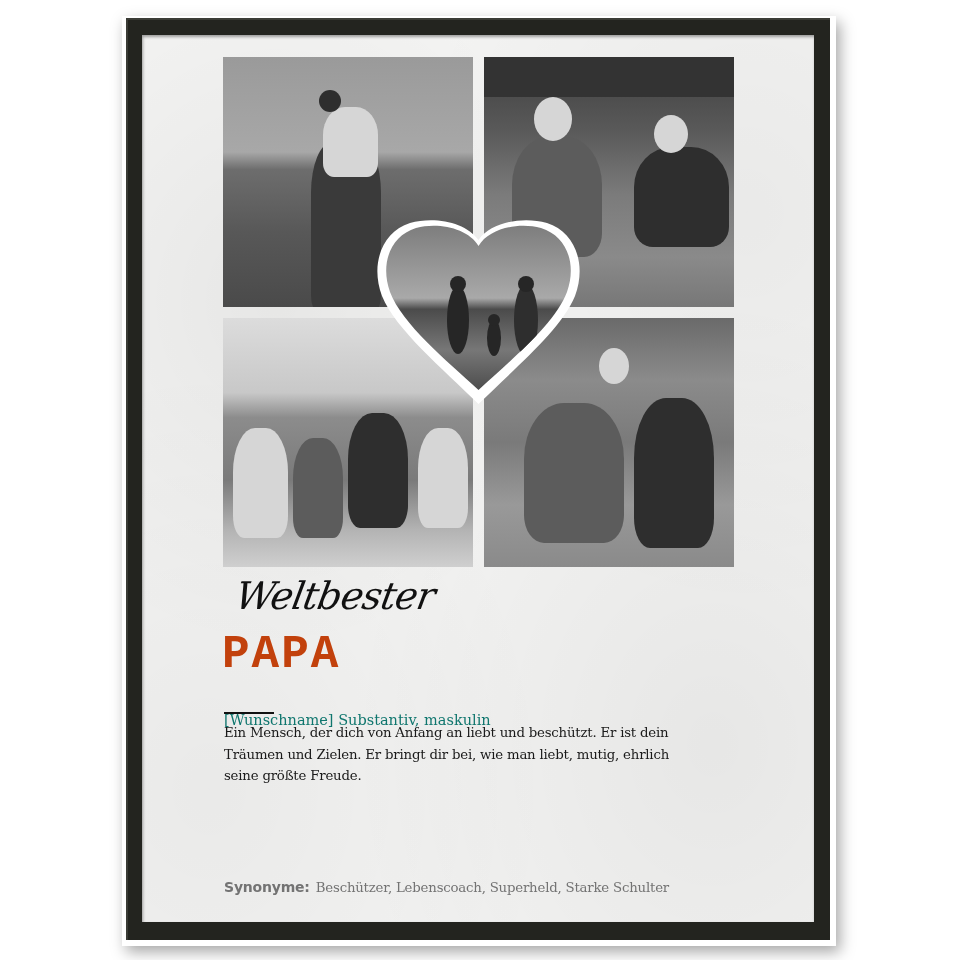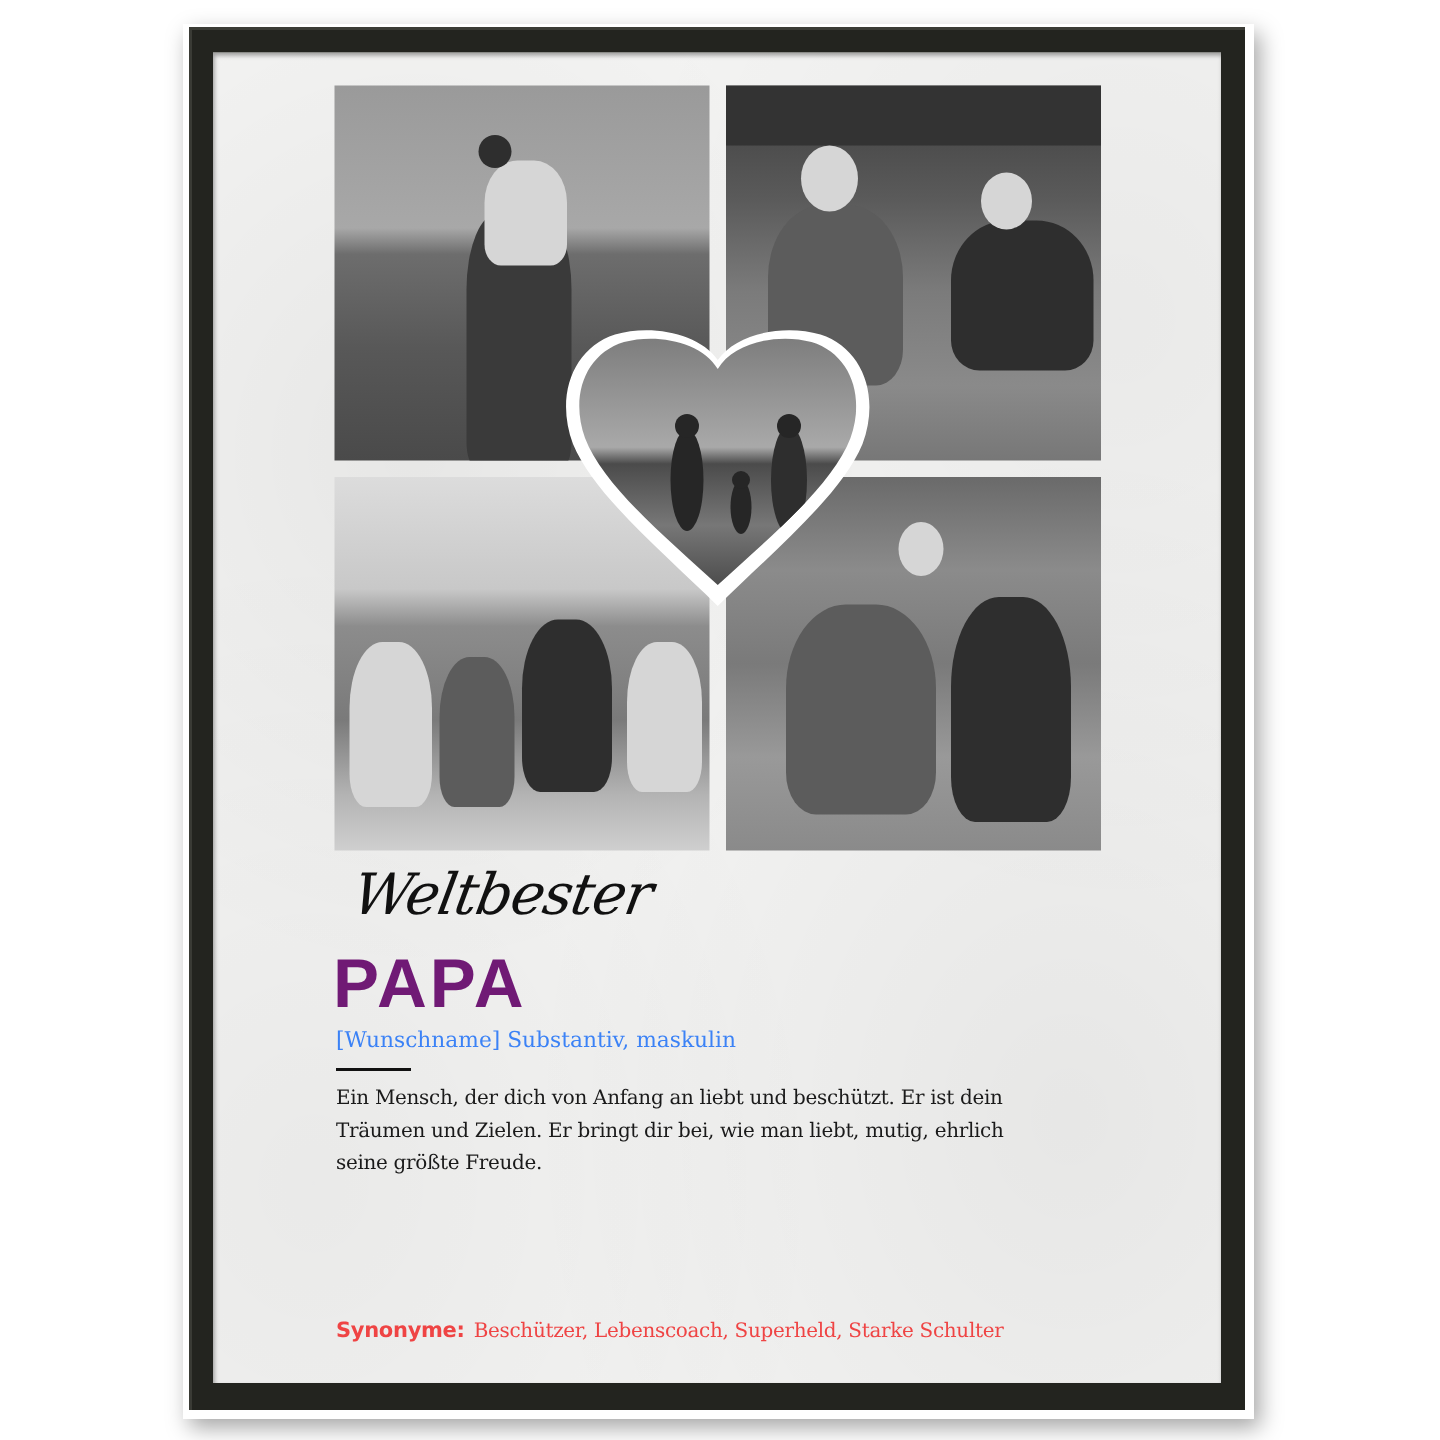--- a/index.html
+++ b/index.html
@@ -44,37 +44,37 @@
   .heart-wrap svg { width:100%; height:100%; display:block; }
 
   .script {
     position:absolute; left:236px; top:574px;
     font-family: "DejaVu Serif", serif; font-style:italic; font-weight:normal;
     font-size:38px; color:#111; letter-spacing:-1px;
     transform: skewX(-10deg);
   }
   .title {
     position:absolute; left:222px; top:632px;
-    font-family: Liberation Sans, sans-serif; font-weight:bold; font-size:46px;
-    letter-spacing:2px; color:#701a75; line-height:1;
+    font-family: Liberation Mono, monospace; font-weight:bold; font-size:46px;
+    letter-spacing:2px; color:#c2410c; line-height:1;
   }
   .subtitle {
-    position:absolute; left:224px; top:686px;
-    font-family: "DejaVu Serif", serif; font-size:14.5px; color:#3b82f6;
+    position:absolute; left:224px; top:712px;
+    font-family: "DejaVu Serif", serif; font-size:14.5px; color:#0f766e;
   }
   .divider { position:absolute; left:224px; top:712px; width:50px; height:2px; background:#111; }
   .body-text {
     position:absolute; left:224px; top:722px; width:500px;
     font-family: "DejaVu Serif", serif; font-size:13.3px; line-height:21.7px; color:#1a1a1a;
     letter-spacing:-0.2px;
   }
   .body-text .line { display:block; white-space:nowrap; }
   .synonyms {
     position:absolute; left:224px; top:879px; white-space:nowrap;
-    font-family: "DejaVu Serif", serif; font-size:13.3px; color:#ef4444; letter-spacing:-0.2px;
+    font-family: "DejaVu Serif", serif; font-size:13.3px; color:#737373; letter-spacing:-0.2px;
   }
   .synonyms .label { font-family: "DejaVu Sans", sans-serif; font-weight:bold; font-size:14px; margin-right:6px; }
 </style>
 </head>
 <body>
 
 <div class="shadow"></div>
 <div class="frame"></div>
 <div class="mat"></div>
 

